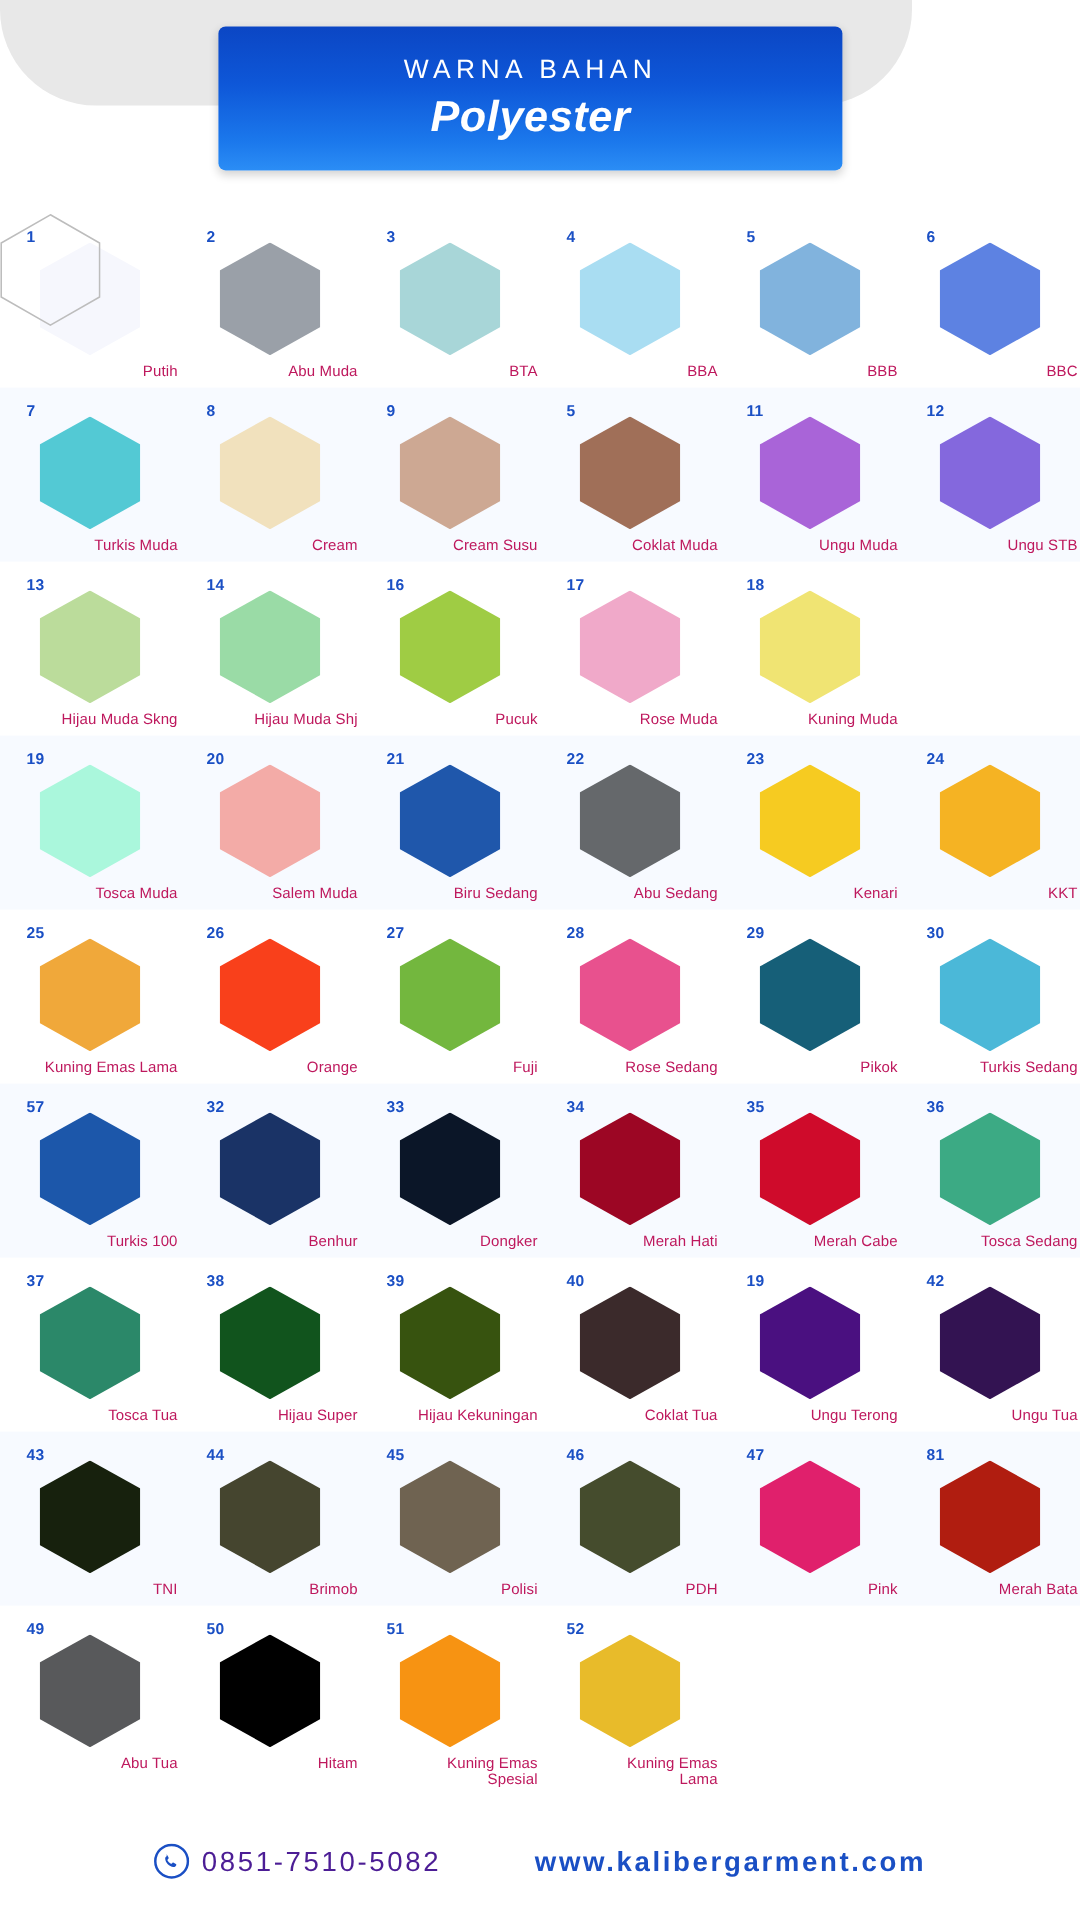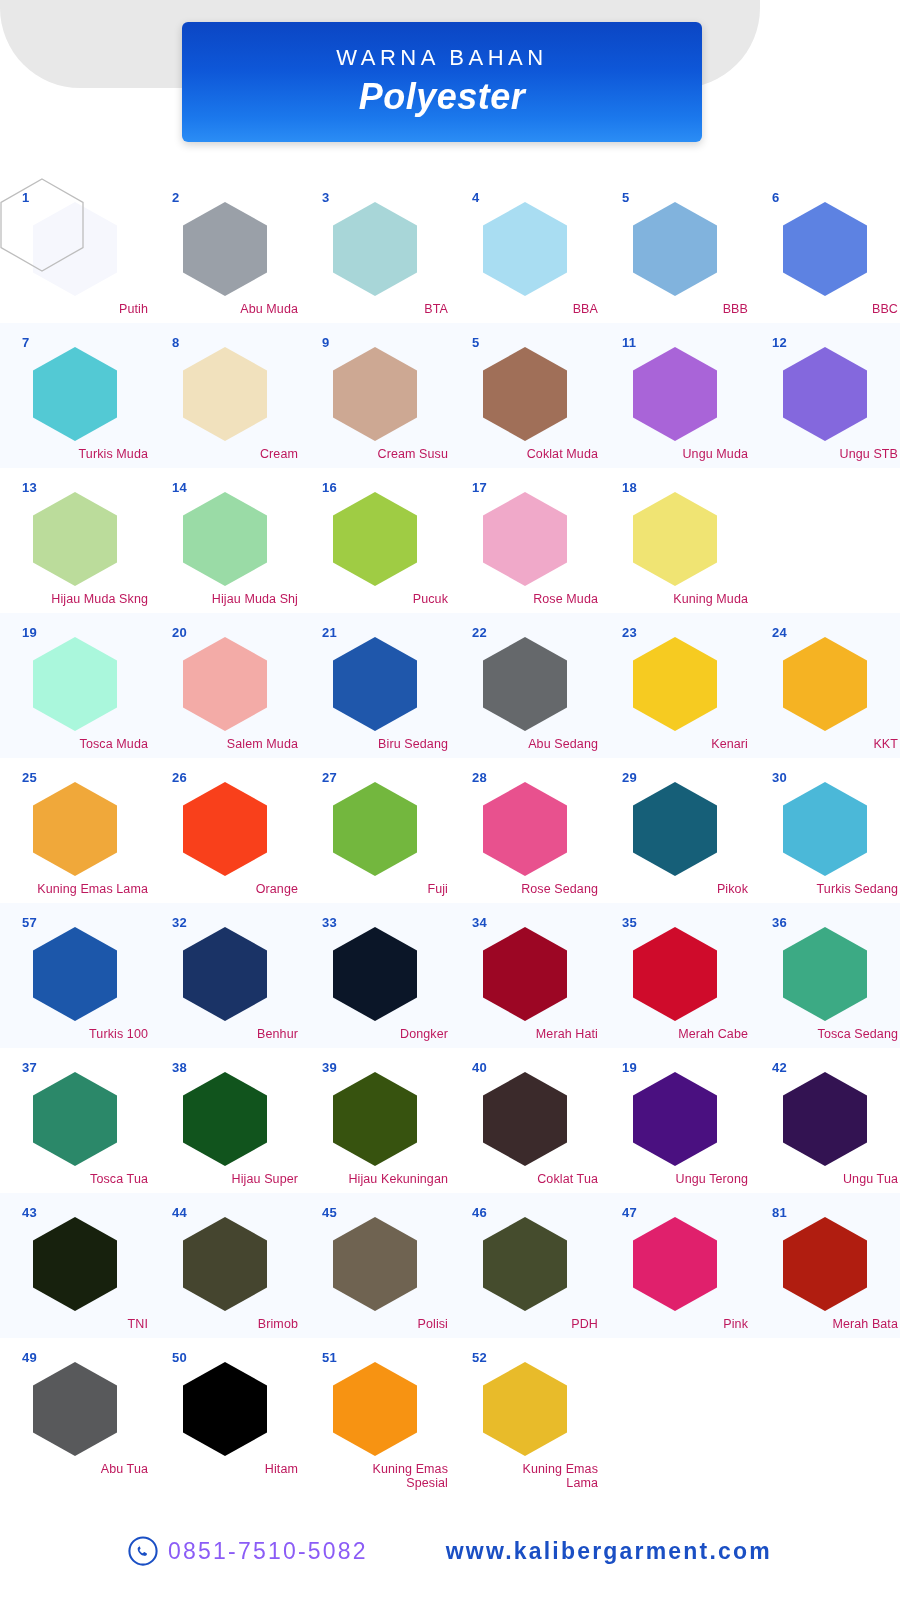--- a/index.html
+++ b/index.html
@@ -79,21 +79,21 @@
 
   
   .footer {
     position: absolute; bottom: 34px; left: 0; width: 900px;
     display: flex; align-items: center; justify-content: center;
     gap: 78px;
   }
   .wa { display: flex; align-items: center; gap: 10px; }
   .wa-icon { width: 30px; height: 30px; display:block; }
   .phone {
-    font-size: 23px; color: #8b5cf6; letter-spacing: 2.2px;
+    font-size: 23px; color: #4c1d95; letter-spacing: 2.2px;
     font-weight: 400;
   }
   .site {
     font-size: 23px; color: #1a4fc4; letter-spacing: 2.2px;
     font-weight: 700;
   }
 </style>
 </head>
 <body>
 

